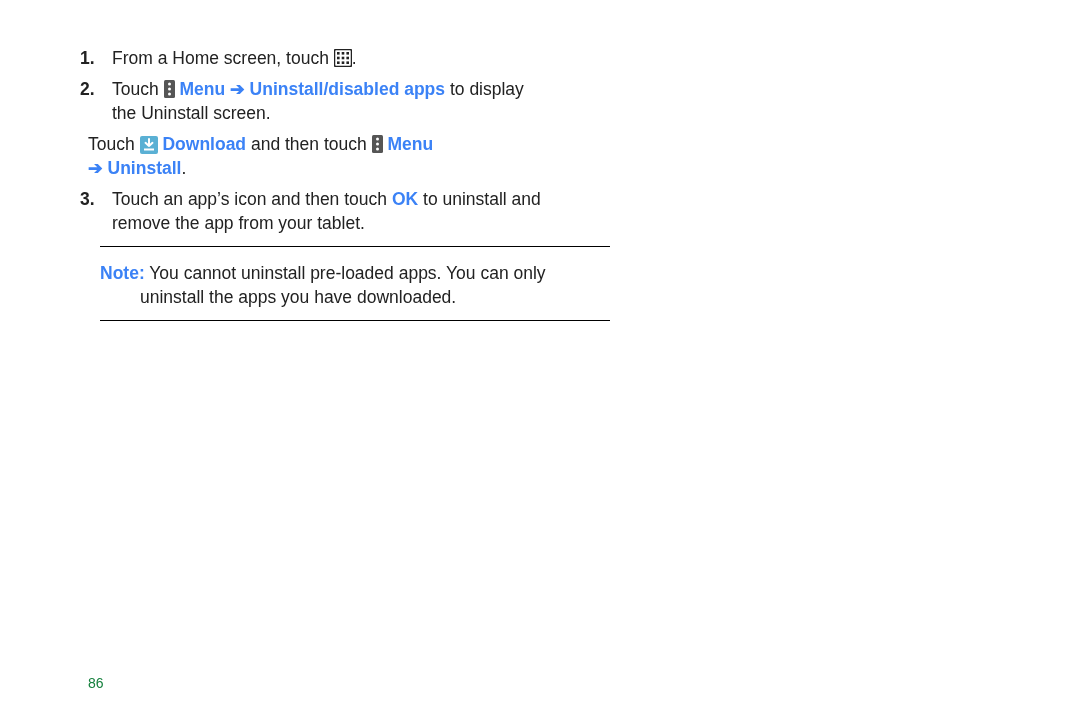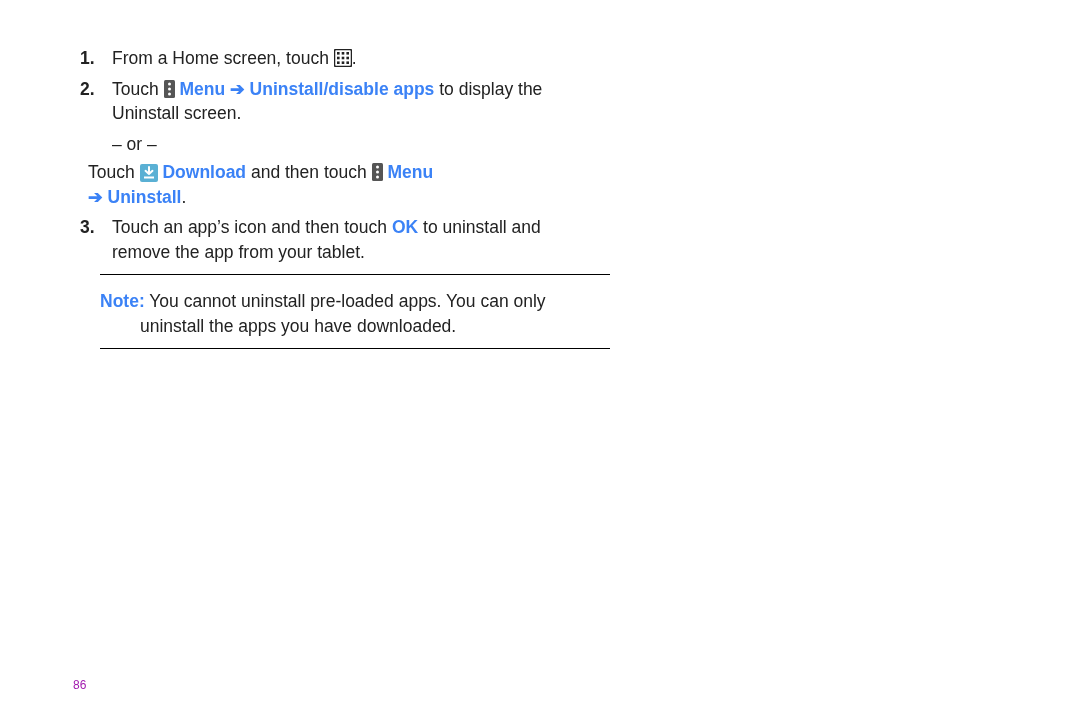--- a/index.html
+++ b/index.html
@@ -51,24 +51,24 @@
     margin: 10px 0 0 28px;
     padding: 14px 0 10px 0;
     border-top: 1.5px solid #000;
     border-bottom: 1.5px solid #000;
     width: 470px;
     padding-left: 40px;
     text-indent: -40px;
   }
   .page-number {
     position: absolute;
-    left: 73px;
+    left: 88px;
     bottom: 26px;
-    font-size: 12px;
-    color: #a21caf;
+    font-size: 14px;
+    color: #15803d;
   }
 
   
   .icon {
     display: inline-block;
     vertical-align: -3px;
     width: 18px;
     height: 18px;
   }
   .icon.apps {
@@ -129,27 +129,26 @@
         <span class="icon menu">
           <svg viewBox="0 0 11 18" width="11" height="18">
             <rect x="0" y="0" width="11" height="18" rx="1.5" fill="#555"></rect>
             <circle cx="5.5" cy="4" r="1.5" fill="#fff"></circle>
             <circle cx="5.5" cy="9" r="1.5" fill="#fff"></circle>
             <circle cx="5.5" cy="14" r="1.5" fill="#fff"></circle>
           </svg>
         </span>
         <span class="bold">Menu</span>
         <span class="bold arrow-glyph">➔</span>
-        <span class="bold">Uninstall/disable apps</span>
+        <span class="bold">Uninstall/disabled apps</span>
         <span>to display the Uninstall screen.</span>
       </span>
     </li>
   </ol>
 
-  <div class="or-line col-limit">– or –</div>
 
   <div class="sub-para col-limit">
     <span>Touch</span>
     <span class="icon download">
       <svg viewBox="0 0 18 18" width="18" height="18">
         <rect x="0" y="0" width="18" height="18" rx="2" fill="#5ab0d4"></rect>
         <path d="M9 3 L9 10 M9 10 L5.5 6.8 M9 10 L12.5 6.8" stroke="#fff" stroke-width="2" fill="none" stroke-linecap="round"></path>
         <rect x="4" y="12.5" width="10" height="2" fill="#fff"></rect>
       </svg>
     </span>

